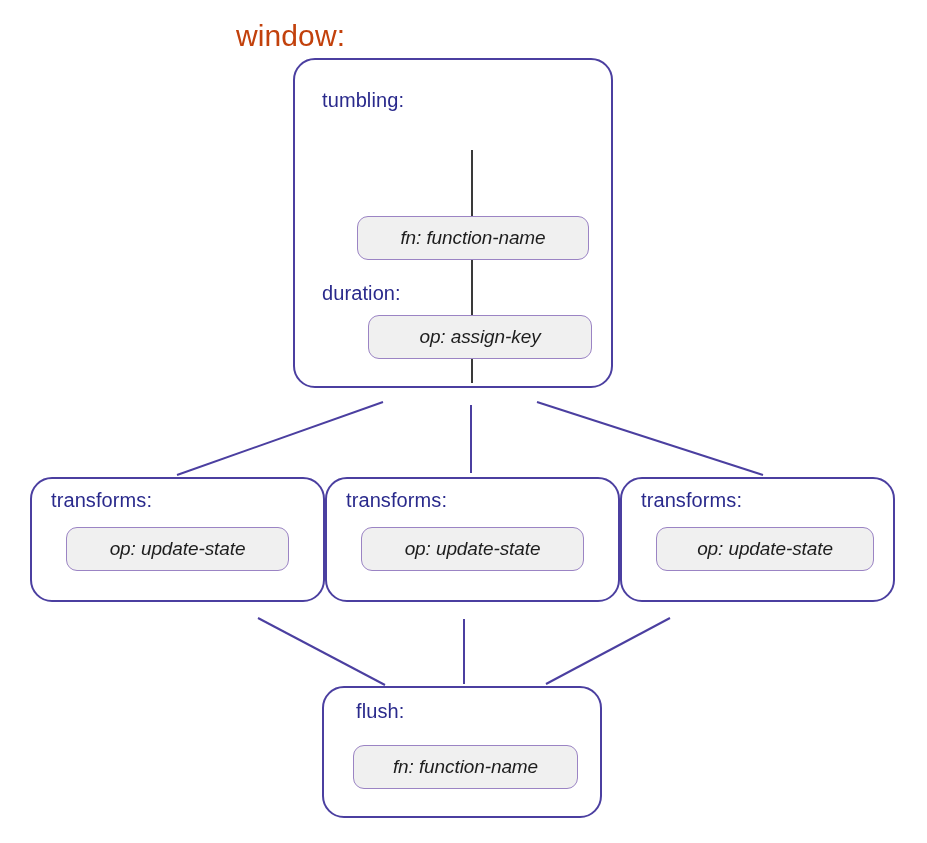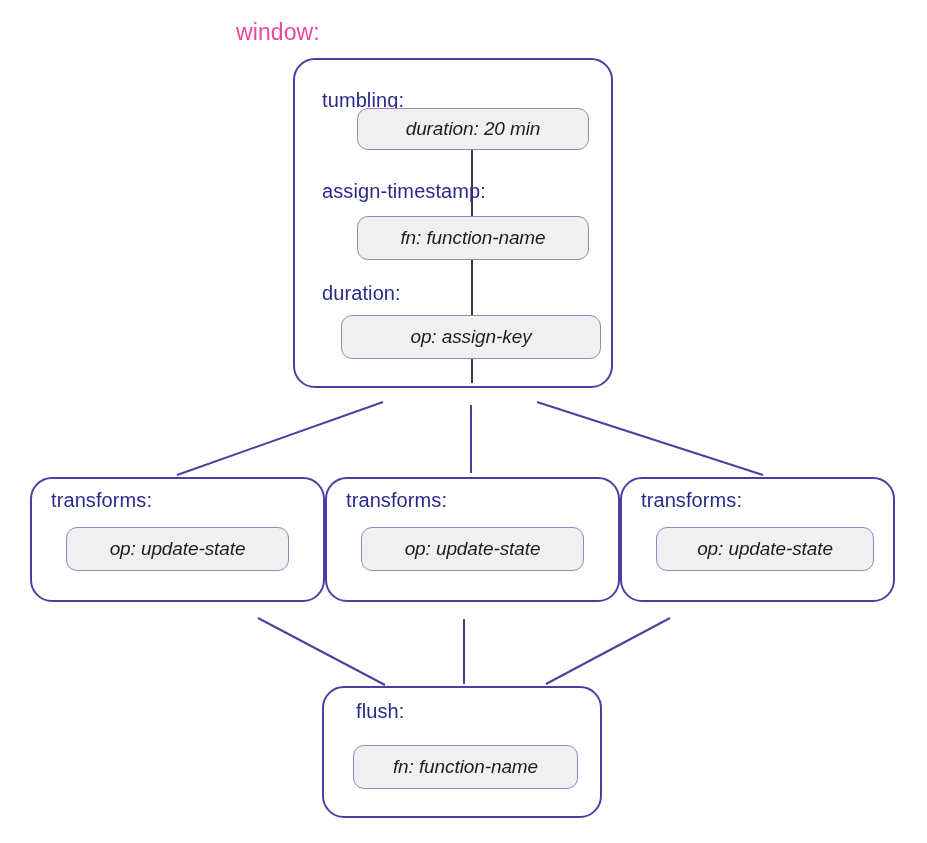--- a/index.html
+++ b/index.html
@@ -28,22 +28,22 @@
     width: 927px;
     height: 843px;
     pointer-events: none;
   }
 
   
   .root-label {
     position: absolute;
     left: 236px;
     top: 19px;
-    font-size: 23px;
-    color: #ec4899;
+    font-size: 30px;
+    color: #c2410c;
     letter-spacing: 0.1px;
     white-space: nowrap;
   }
 
   
   .node-box {
     position: absolute;
     box-sizing: border-box;
     border: 2px solid #4b3fa0;
     border-radius: 22px;
@@ -79,21 +79,21 @@
 
   
   #window-box { left: 293px; top: 58px; width: 320px; height: 330px; }
 
   #label-tumbling          { left: 322px; top: 89px; }
   #label-assign-timestamp  { left: 322px; top: 180px; }
   #label-partition         { left: 322px; top: 282px; }
 
   #leaf-duration  { left: 357px; top: 108px;  width: 232px; height: 42px; }
   #leaf-fn-ts     { left: 357px; top: 216px;  width: 232px; height: 44px; }
-  #leaf-assignkey { left: 341px; top: 315px;  width: 260px; height: 44px; }
+  #leaf-assignkey { left: 368px; top: 315px;  width: 224px; height: 44px; }
 
   
   .inner-conn {
     position: absolute;
     width: 2px;
     background: #3a3a3a;
     left: 471px;
   }
   #inner-conn-1 { top: 150px; height: 66px; }
   #inner-conn-2 { top: 260px; height: 55px; }
@@ -135,27 +135,23 @@
     <line x1="464" y1="619" x2="464" y2="684" stroke="#4b3fa0" stroke-width="2"></line>
 
     <line x1="670" y1="618" x2="546" y2="684" stroke="#4b3fa0" stroke-width="2"></line>
   </svg>
 
   <div class="root-label">window:</div>
 
   <div class="node-box" id="window-box"></div>
 
   <div class="node-label" id="label-tumbling">tumbling:</div>
-  <div class="leaf-box" id="leaf-duration">
-    <span class="leaf-text">duration: 20 min</span>
-  </div>
 
   <div class="inner-conn" id="inner-conn-1"></div>
 
-  <div class="node-label" id="label-assign-timestamp">assign-timestamp:</div>
   <div class="leaf-box" id="leaf-fn-ts">
     <span class="leaf-text">fn: function-name</span>
   </div>
 
   <div class="inner-conn" id="inner-conn-2"></div>
 
   <div class="node-label" id="label-partition">duration:</div>
   <div class="leaf-box" id="leaf-assignkey">
     <span class="leaf-text">op: assign-key</span>
   </div>

